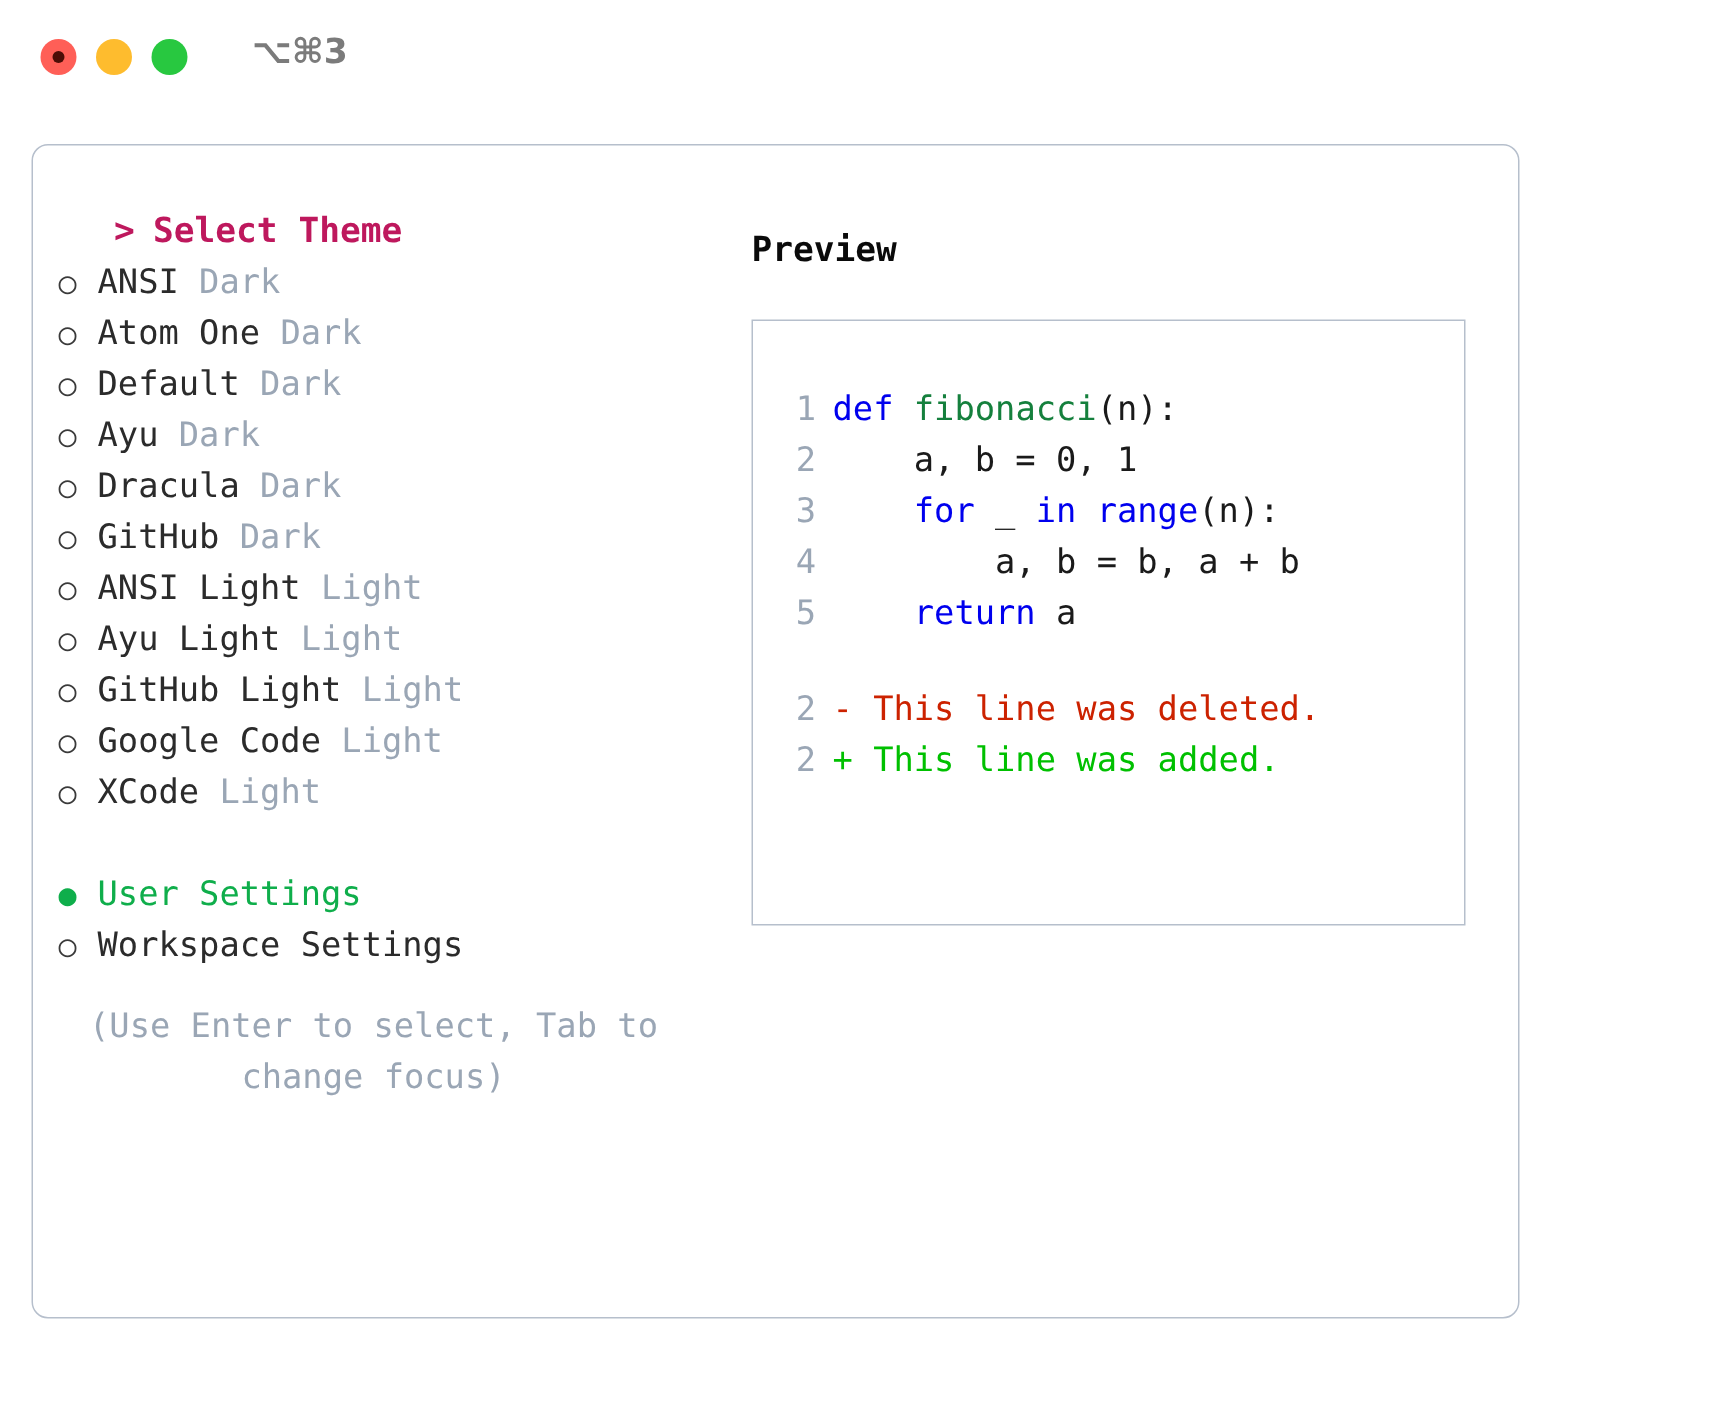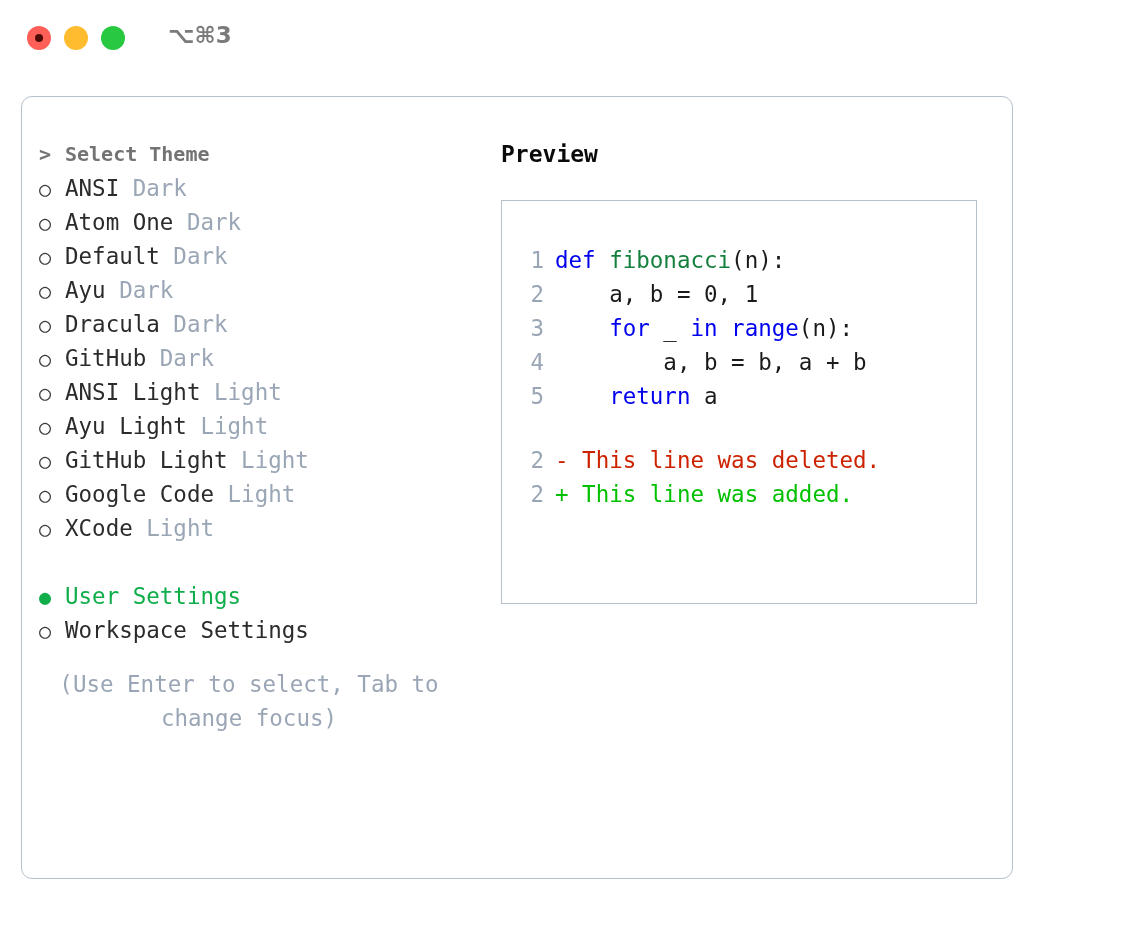--- a/index.html
+++ b/index.html
@@ -97,22 +97,23 @@
 
   .row {
     height: 34px;
     line-height: 34px;
     font-size: 22.5px;
     white-space: nowrap;
     color: #2b2b2b;
   }
   .heading {
     font-weight: bold;
-    color: #737373;
-    font-size: 20px;
+    color: #be185d;
+    font-size: 23px;
+    margin-left: 37px;
   }
   .prefix {
     display: inline-block;
     width: 26px;
     font-weight: bold;
   }
   .bullet {
     display: inline-block;
     width: 26px;
     color: #3a3a3a;
@@ -136,20 +137,21 @@
     text-align: center;
   }
 
   
   .preview-title {
     font-size: 23px;
     font-weight: bold;
     color: #0a0a0a;
     line-height: 34px;
     height: 34px;
+    margin-top: 13px;
   }
   .preview-box {
     margin-top: 29px;
     width: 476px;
     height: 404px;
     border: 1.5px solid #b6bfcc;
     box-sizing: border-box;
     background: #ffffff;
     padding: 42px 0 0 14px;
   }

